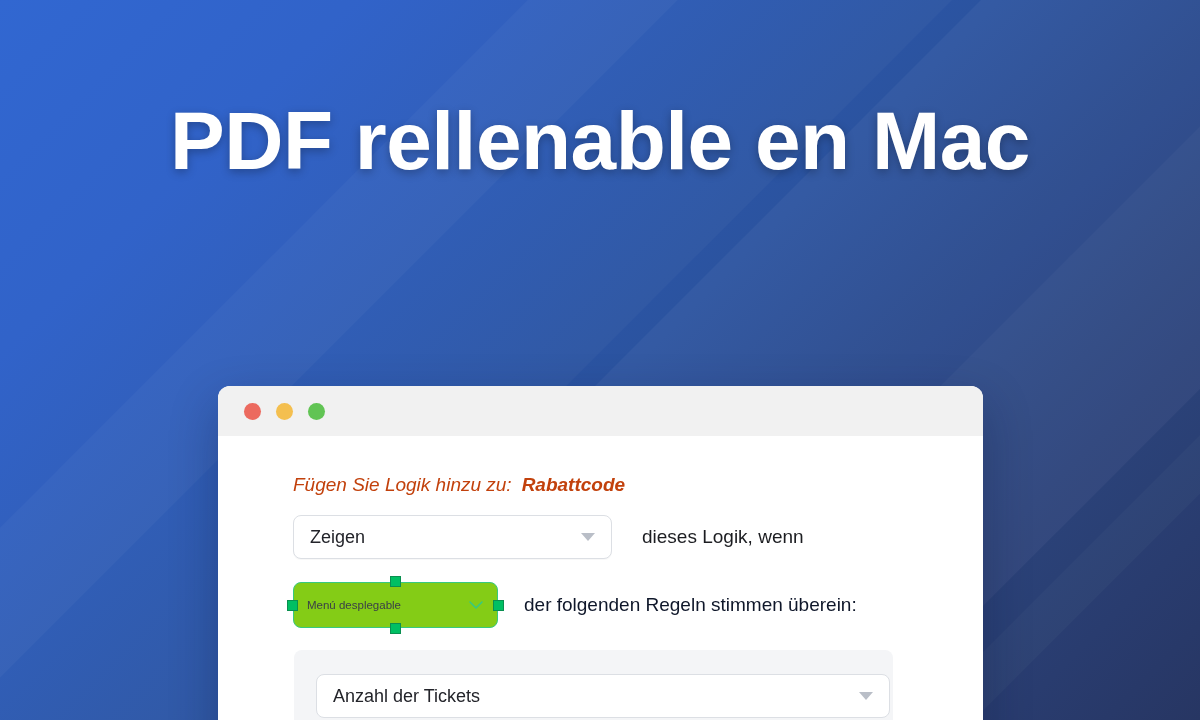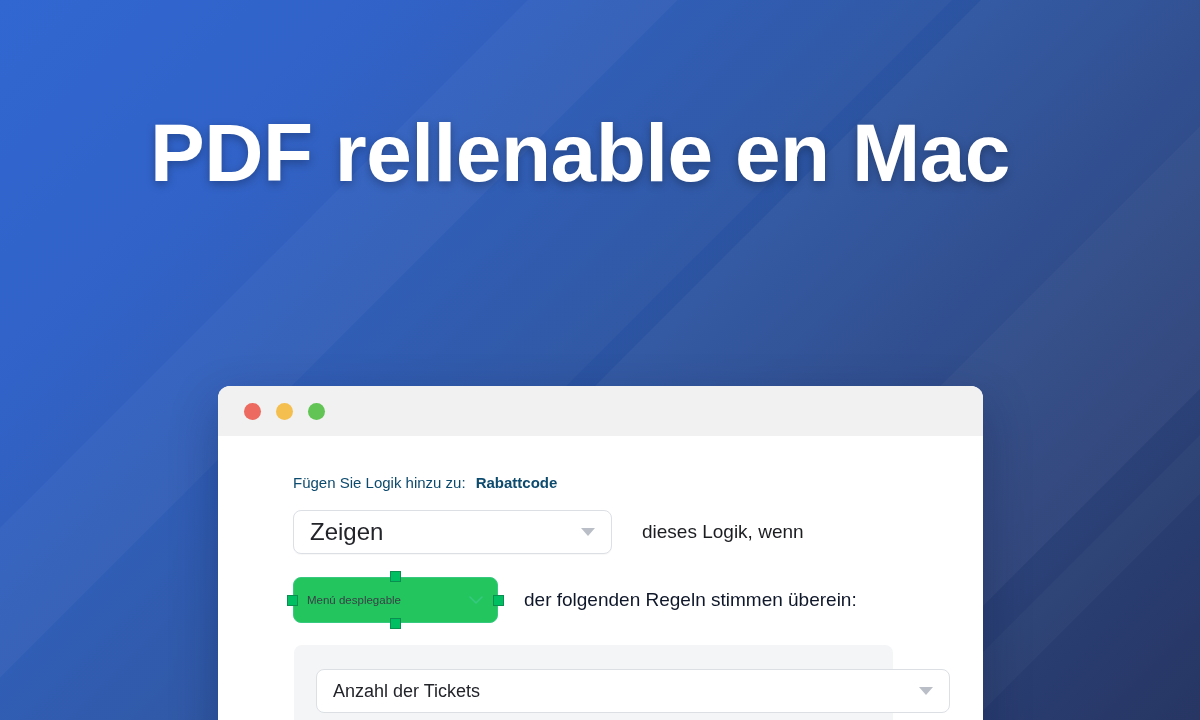--- a/index.html
+++ b/index.html
@@ -32,24 +32,24 @@
   .band.b1 { width: 520px; height: 1800px; left: -330px;  top: -520px; }
   .band.b2 { width: 300px; height: 1800px; left:  330px;  top: -640px; background: rgba(255,255,255,0.03); }
   .band.b3 { width: 430px; height: 1800px; left:  690px;  top: -520px; background: rgba(255,255,255,0.045); }
   .band.b4 { width: 260px; height: 1800px; left: 1080px;  top: -600px; background: rgba(255,255,255,0.03); }
   .band.b5 { width: 700px; height: 1600px; left:  820px;  top:  160px; background: rgba(255,255,255,0.028); }
   .band.b6 { width: 240px; height: 1500px; left:  100px;  top:  260px; background: rgba(255,255,255,0.022); }
 
   
   .headline {
     position: absolute;
-    top: 96px;
+    top: 84px;
     left: 0;
     width: 1200px;
-    text-align: left;
+    text-align: center;
     color: #ffffff;
     font-size: 82px;
     line-height: 1.38;
     font-weight: 700;
     letter-spacing: -0.5px;
     text-shadow: 0 3px 10px rgba(0,0,0,0.28);
     padding: 0 150px;
     z-index: 4;
   }
 
@@ -83,39 +83,40 @@
   .win-body {
     background: #ffffff;
     height: 350px;
     padding: 38px 0 0 0;
   }
 
   
   .row { display: flex; align-items: center; padding-left: 75px; }
 
   .logic-title {
-    font-size: 15px;
-    color: #0c4a6e;
+    font-size: 19px;
+    color: #c2410c;
     white-space: nowrap;
+    font-style: italic;
   }
   .logic-title .field-name { font-weight: 700; margin-left: 10px; }
 
   .row-select { margin-top: 19px; }
 
   .select {
     position: relative;
     width: 319px;
     height: 44px;
     background: #ffffff;
     border: 1px solid #dcdfe4;
     border-radius: 8px;
     display: flex;
     align-items: center;
     padding: 0 16px;
-    font-size: 24px;
+    font-size: 18px;
     color: #23242a;
     box-shadow: 0 1px 1px rgba(16,24,40,0.03);
   }
   .caret-solid {
     position: absolute;
     right: 16px;
     width: 0; height: 0;
     border-left: 7px solid transparent;
     border-right: 7px solid transparent;
     border-top: 8px solid #b9bec7;
@@ -128,21 +129,21 @@
     white-space: nowrap;
   }
 
   
   .row-selected { margin-top: 23px; align-items: center; }
 
   .selected-wrap { position: relative; width: 205px; height: 46px; }
 
   .selected-box {
     position: absolute; inset: 0;
-    background: #22c55e;
+    background: #84cc16;
     border: 1.5px solid #37c97f;
     border-radius: 8px;
     display: flex;
     align-items: center;
     padding: 0 13px;
     font-size: 11.5px;
     color: #3b4047;
   }
   .chev {
     position: absolute;
@@ -169,21 +170,21 @@
   .rules-panel {
     margin: 22px 0 0 76px;
     width: 599px;
     background: #f4f5f7;
     border-radius: 8px;
     padding: 24px 22px 22px 22px;
   }
 
   .rule-select {
     position: relative;
-    width: 634px;
+    width: 574px;
     height: 44px;
     background: #ffffff;
     border: 1px solid #dcdfe4;
     border-radius: 8px;
     display: flex;
     align-items: center;
     padding: 0 16px;
     font-size: 18px;
     color: #23242a;
   }

